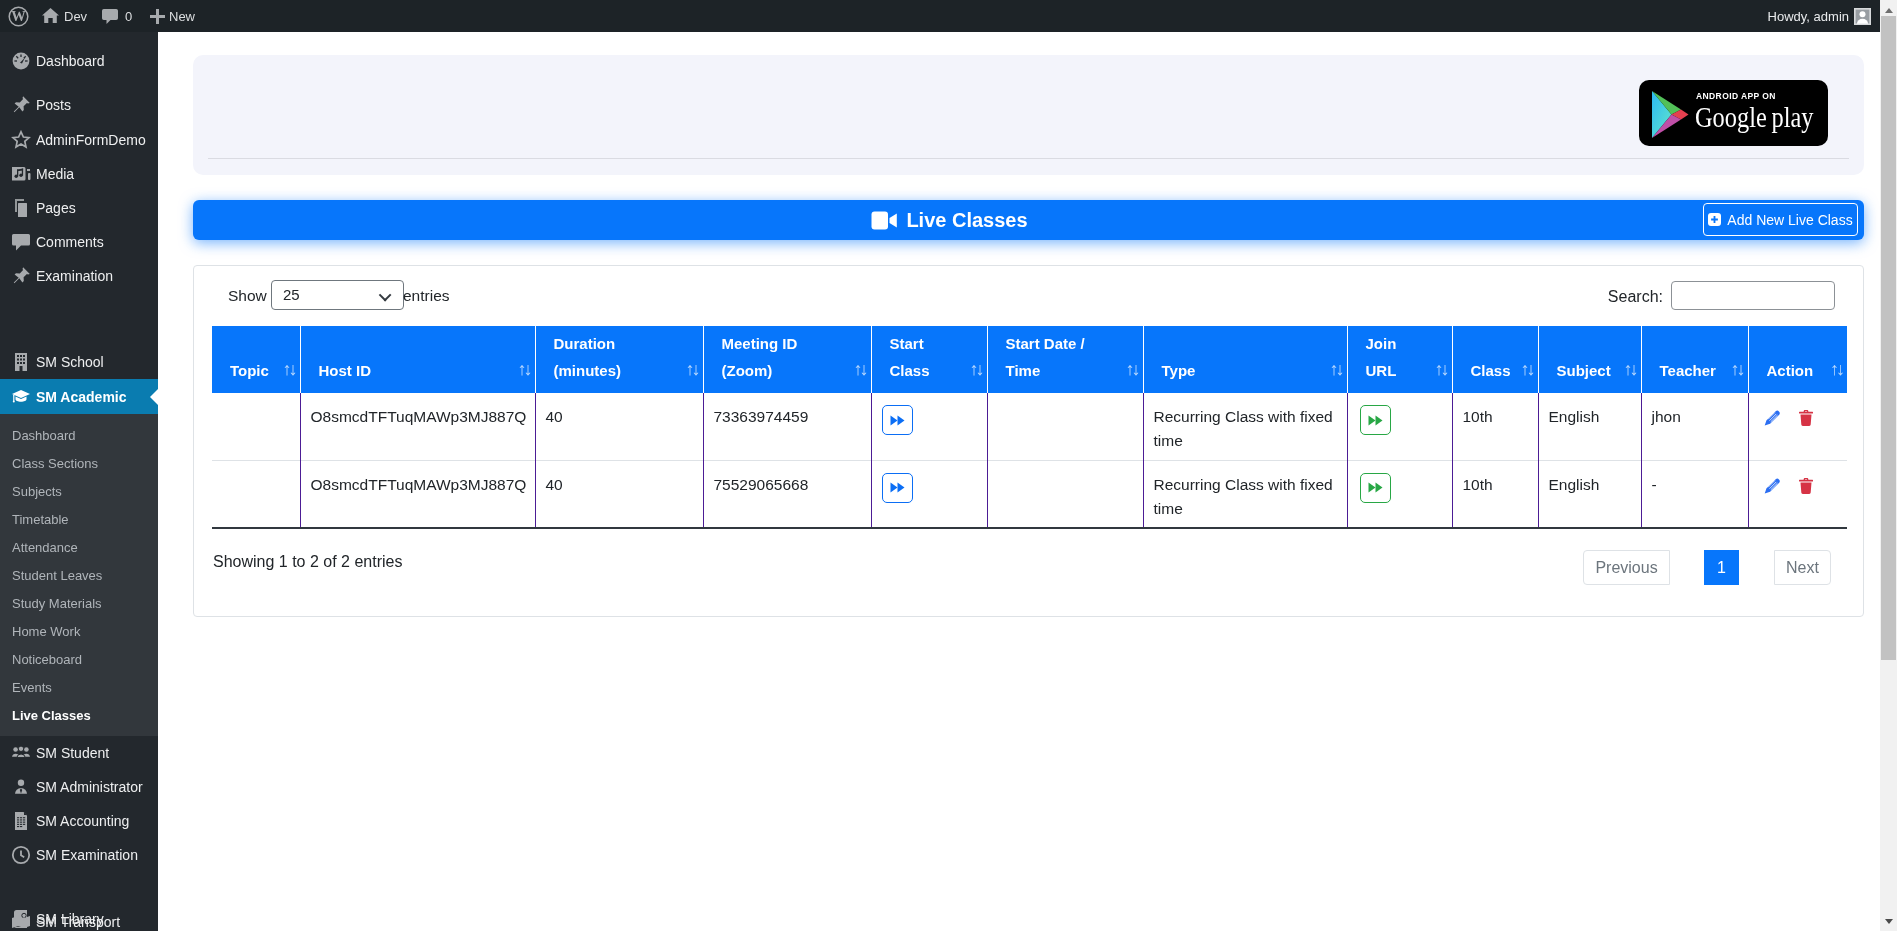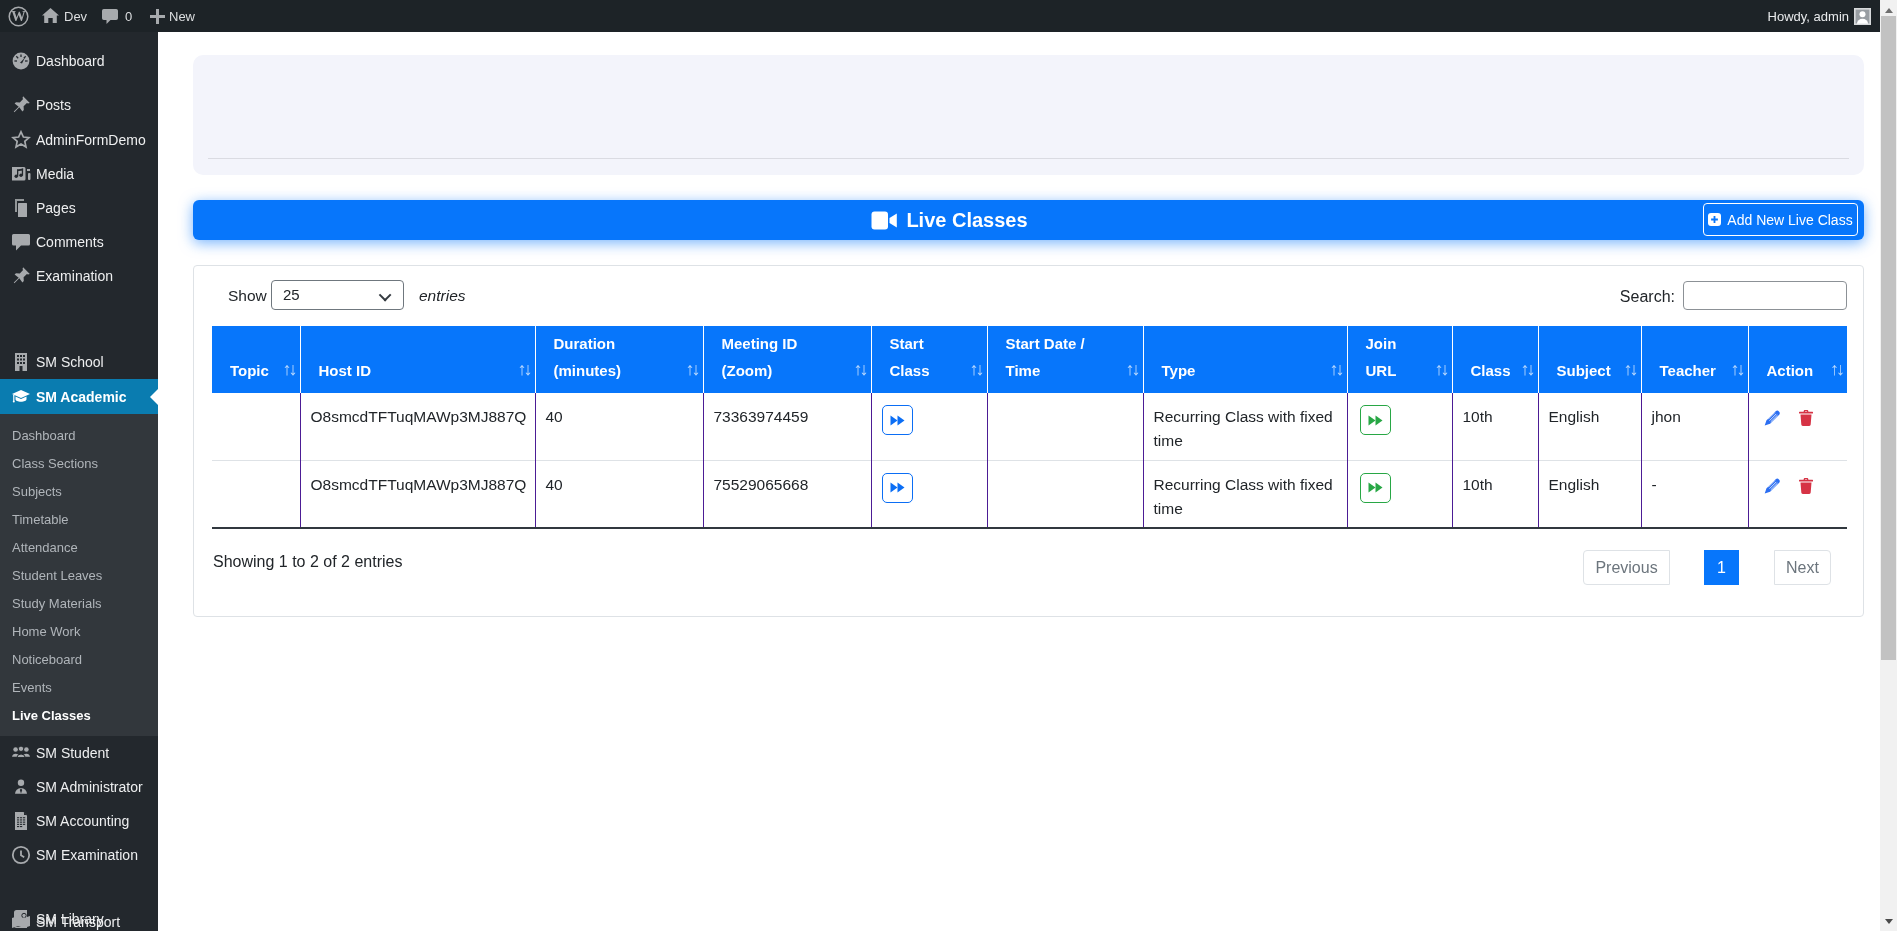--- a/index.html
+++ b/index.html
@@ -42,22 +42,22 @@
 #bluebar .ttl { position:absolute; left:0; width:1513px; top:0; height:40px; display:flex; align-items:center; justify-content:center; color:#fff; font-size:20px; font-weight:bold; }
 #bluebar .ttl svg { margin-right:8px; }
 #addbtn { position:absolute; right:6px; top:3px; width:155px; height:33px; border:1px solid #fff; border-radius:4px; color:#fff; font-size:14px; white-space:nowrap; display:flex; align-items:center; justify-content:center; }
 #addbtn svg { margin-right:6px; }
 
 
 #tcard { position:absolute; left:35px; top:233px; width:1671px; height:352px; background:#fff; border:1px solid #dee2e6; border-radius:4px; }
 #showrow { position:absolute; left:18px; top:21px; font-size:15.5px; color:#212529;margin-left:16px; }
 #selbox { position:absolute; left:43px; top:-7px; width:133px; height:30px; border:1px solid #6f777e; border-radius:4px; font-size:15px; color:#212529; padding-left:11px; line-height:28px; }
 #selbox .chev { position:absolute; right:12px; top:11px; width:9px; height:9px; border-left:2px solid #343a40; border-bottom:2px solid #343a40; transform:rotate(-45deg) translateY(-2px); }
-#entries { position:absolute; left:191px; top:0;font-style:italic; }
-#searchrow { position:absolute; right:16px; top:15px; }
+#entries { position:absolute; left:175px; top:0; }
+#searchrow { position:absolute; right:28px; top:15px; }
 #searchrow .lb { position:absolute; right:172px; top:7px; font-size:16px; color:#212529; }
 #searchrow .inp { width:164px; height:29px; border:1px solid #8c9196; border-radius:4px; }
 
 table { border-collapse:collapse; table-layout:fixed; position:absolute; left:18px; top:60px; width:1635px; }
 th { background:#0776fb; color:#fff; font-size:15px; font-weight:bold; text-align:left; vertical-align:bottom; padding:4px 22px 9px 18px; line-height:27px; border-left:1px solid rgba(255,255,255,.85); position:relative; }
 th:first-child { border-left:none; }
 th .st { position:absolute; right:5px; bottom:10px; font-size:18px; font-weight:normal; color:rgba(255,255,255,.72); letter-spacing:-3px; }
 td { font-size:15.5px; color:#212529; vertical-align:top; padding:12px 10px 6.5px 10px; line-height:24px; border-left:1px solid #4c1d95; height:67px; }
 tr.last td { border-top:1px solid #dee2e6; }
 td:first-child { border-left:none; }
@@ -78,20 +78,36 @@
 #sbar .thumb { position:absolute; left:1px; top:16px; width:14.5px; height:644px; background:#c2c2c2; }
 #sbar .up { position:absolute; left:4.5px; top:8px; width:0; height:0; border:4px solid transparent; border-bottom:5px solid #6e6e6e; border-top:none; }
 #sbar .dn { position:absolute; left:5px; bottom:7px; width:0; height:0; border:4px solid transparent; border-top:5px solid #4a4a4a; border-bottom:none; }
 </style>
 </head>
 <body>
 
 <div id="content">
   <div id="scard">
     <div class="divline"></div>
+    <div id="gplay">
+      <svg class="tri" width="37" height="47" viewBox="0 0 37 47">
+        <defs>
+          <linearGradient id="g1" x1="0" y1="0" x2="1" y2="1">
+            <stop offset="0" stop-color="#2bb9f4"></stop>
+              <stop offset="1" stop-color="#63e7c9"></stop>
+          </linearGradient>
+        </defs>
+        <polygon points="0,0 19.5,23.5 0,47" fill="url(#g1)"></polygon>
+        <polygon points="0,0 29,18.5 19.5,23.5" fill="#52c058"></polygon>
+        <polygon points="19.5,23.5 29,18.5 36.5,23.5 29,28.5" fill="#e5404f"></polygon>
+        <polygon points="0,47 19.5,23.5 29,28.5" fill="#c04fa8"></polygon>
+      </svg>
+      <div class="l1">ANDROID APP ON</div>
+      <div class="l2">Google play</div>
+    </div>
   </div>
 
   <div id="bluebar">
     <div class="ttl">
       <svg width="27" height="19" viewBox="0 0 27 19">
           <g fill="#fff">
             <rect x="0.5" y="0.5" width="16.5" height="18" rx="3"></rect>
             <path d="M18.5 7 L25.8 2.6 V16.4 L18.5 12 Z"></path>
           </g>
         </svg>

